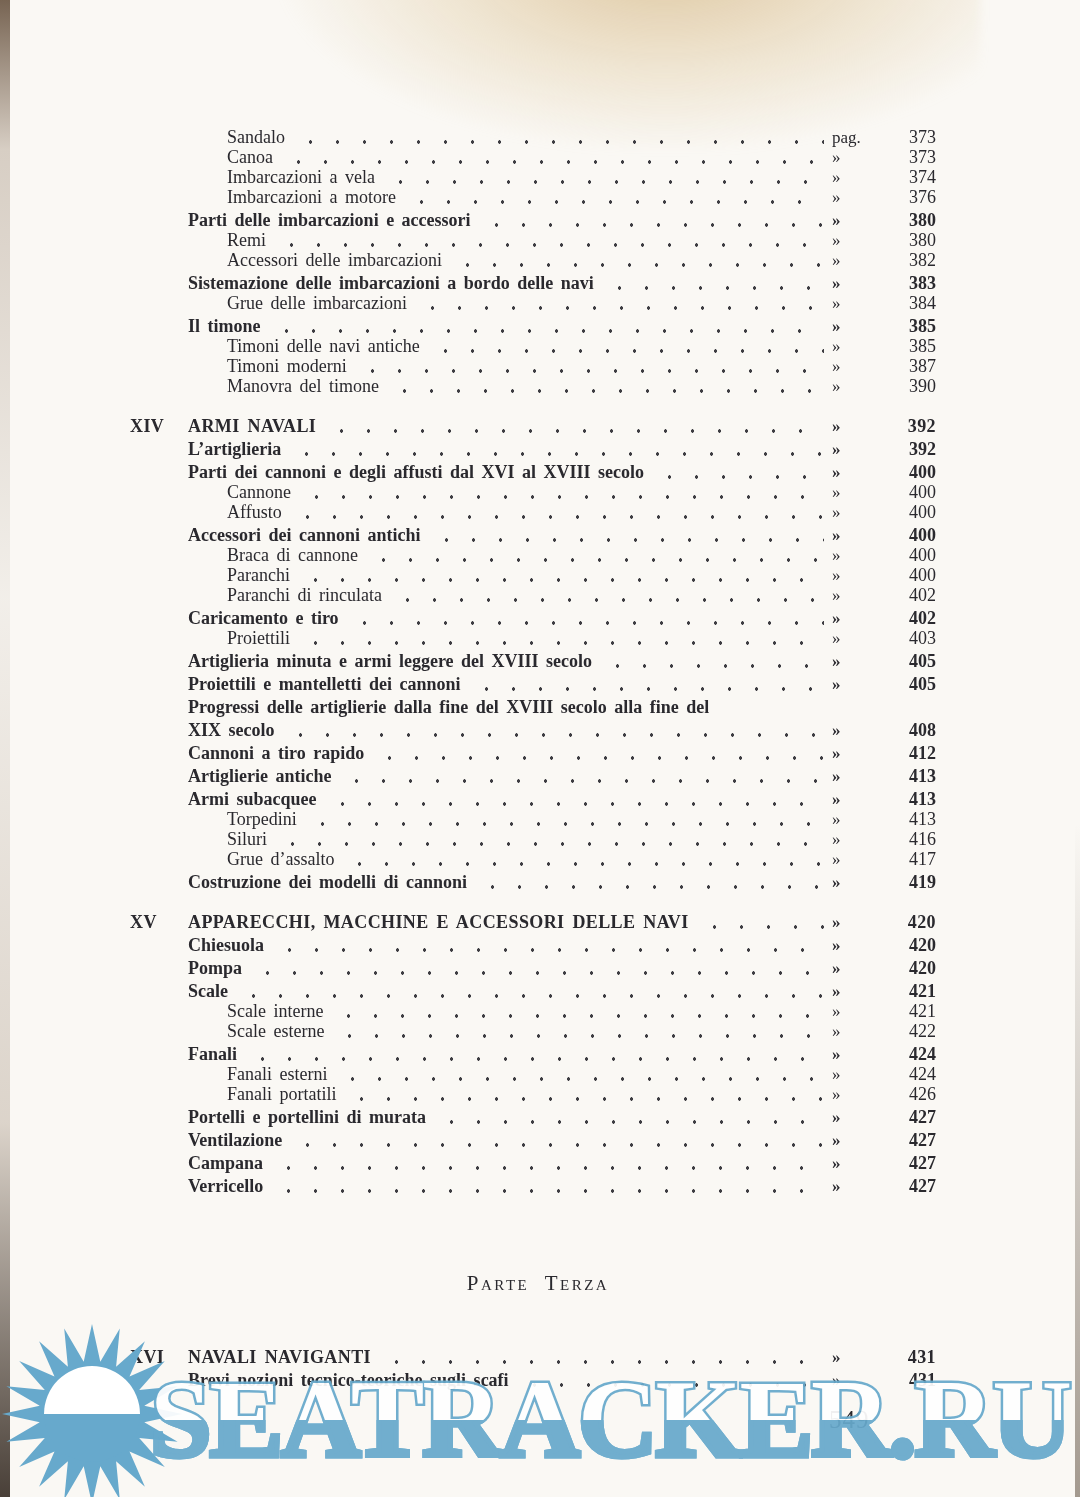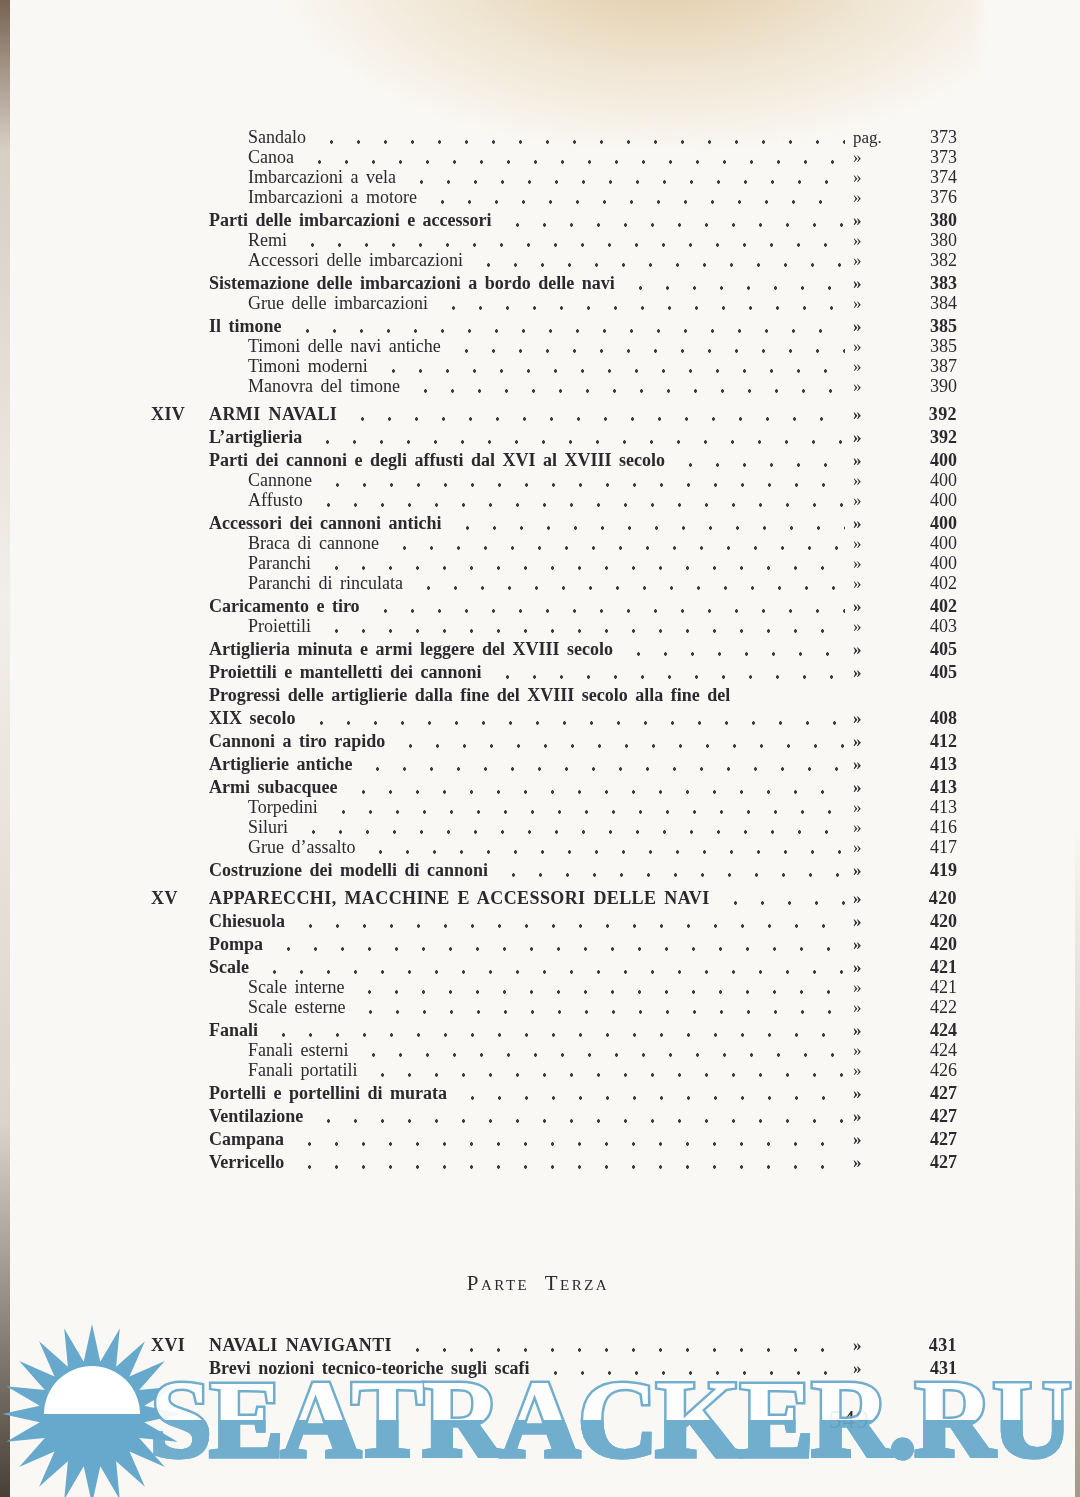--- a/index.html
+++ b/index.html
@@ -26,26 +26,26 @@
       rgba(150,128,106,.35) 10%,
       rgba(205,195,185,.18) 40%,
       rgba(150,128,106,.30) 75%,
       rgba(58,48,40,.92) 100%);
   }
   .edge-right{
     position:absolute;right:0;top:55%;width:5px;height:45%;
     background:linear-gradient(to bottom,rgba(140,118,96,0),rgba(92,76,60,.55));
   }
   
-  .toc{position:absolute;left:151px;width:806px;font-size:18px;}
+  .toc{position:absolute;left:130px;width:806px;font-size:18px;}
   #toc-main{top:127px;}
   #toc-part3{top:1327px;}
   .toc-row{display:flex;align-items:flex-end;line-height:19px;white-space:nowrap;}
   .toc-row.b{font-weight:bold;margin-top:4px;}
-  .toc-row.lv0{margin-top:9px;margin-bottom:2px;letter-spacing:.4px;}
+  .toc-row.lv0{margin-top:21px;margin-bottom:2px;letter-spacing:.4px;}
   .toc-row.lv1{padding-left:58px;}
   .toc-row.lv2{padding-left:97px;margin-top:1px;}
   .chapnum{flex:none;width:58px;font-weight:bold;}
   .label{flex:none;word-spacing:3px;}
   .leader{
     flex:1 1 auto;height:14px;margin:0 8px 2px 12px;
     background-image:radial-gradient(circle,#3e3d42 1.5px,rgba(0,0,0,0) 1.9px);
     background-size:27px 6px;background-repeat:repeat-x;
     background-position:left bottom;
   }

